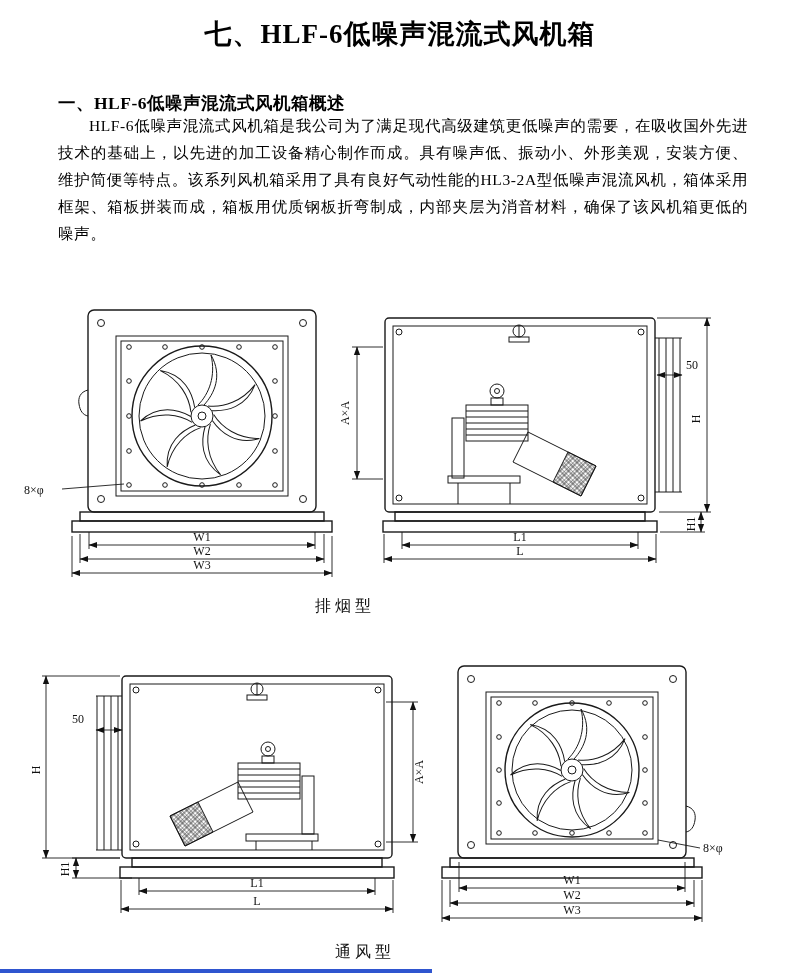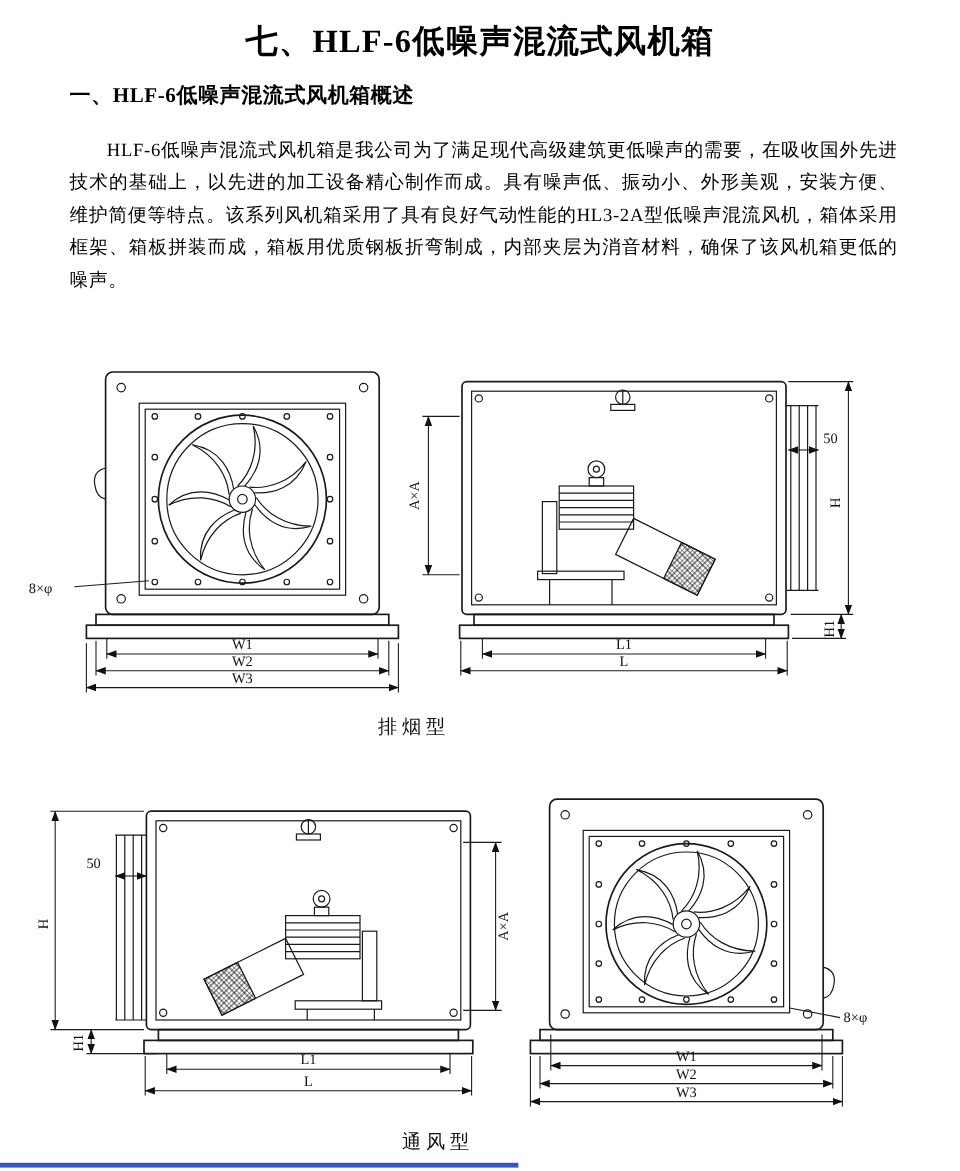--- a/index.html
+++ b/index.html
@@ -2,21 +2,21 @@
 <html><head>
 <meta charset="utf-8">
 <style>
   * { margin:0; padding:0; box-sizing:border-box; }
   html,body { width:800px; background:#ffffff; }
   body { height:976px; position:relative; overflow:hidden;
          font-family:"Liberation Serif", serif; color:#000; }
   .page { position:absolute; inset:0; background:#fff; }
   .doc-title { position:absolute; top:16px; left:0; width:100%;
                text-align:center; font-size:27px; font-weight:bold; letter-spacing:1px; }
-  .sec-heading { position:absolute; left:58px; font-size:17.5px; font-weight:bold; letter-spacing:0.5px; }
+  .sec-heading { position:absolute; left:58px; font-size:17.5px; font-weight:bold; letter-spacing:0.5px;margin-top:24px; }
   .sec-heading.s1 { top:67px; }
   .sec-heading.s2 { top:241px; }
   .body-text { position:absolute; top:112px; left:58px; width:690px;
                font-size:15.5px; line-height:27px; text-align:justify;
                text-indent:2em; letter-spacing:0.6px; }
   .diagram-svg { position:absolute; top:0; left:0; }
   .ln { fill:none; stroke:#1a1a1a; stroke-width:1.4; }
   .tn { fill:none; stroke:#1a1a1a; stroke-width:1; }
   .dm { fill:none; stroke:#1a1a1a; stroke-width:0.9; }
   .dt { font-family:"Liberation Serif", serif; font-size:12px; fill:#111; }

